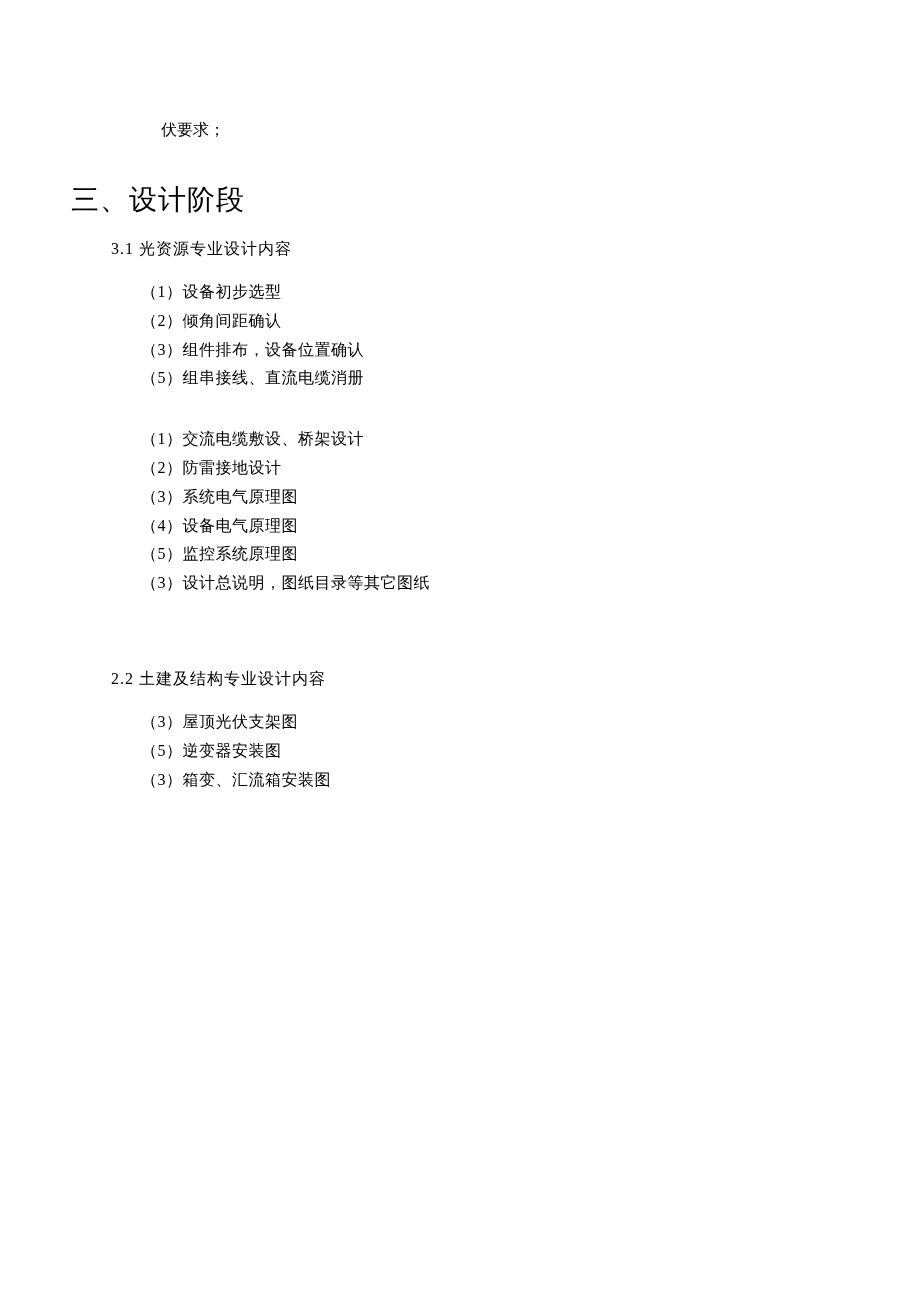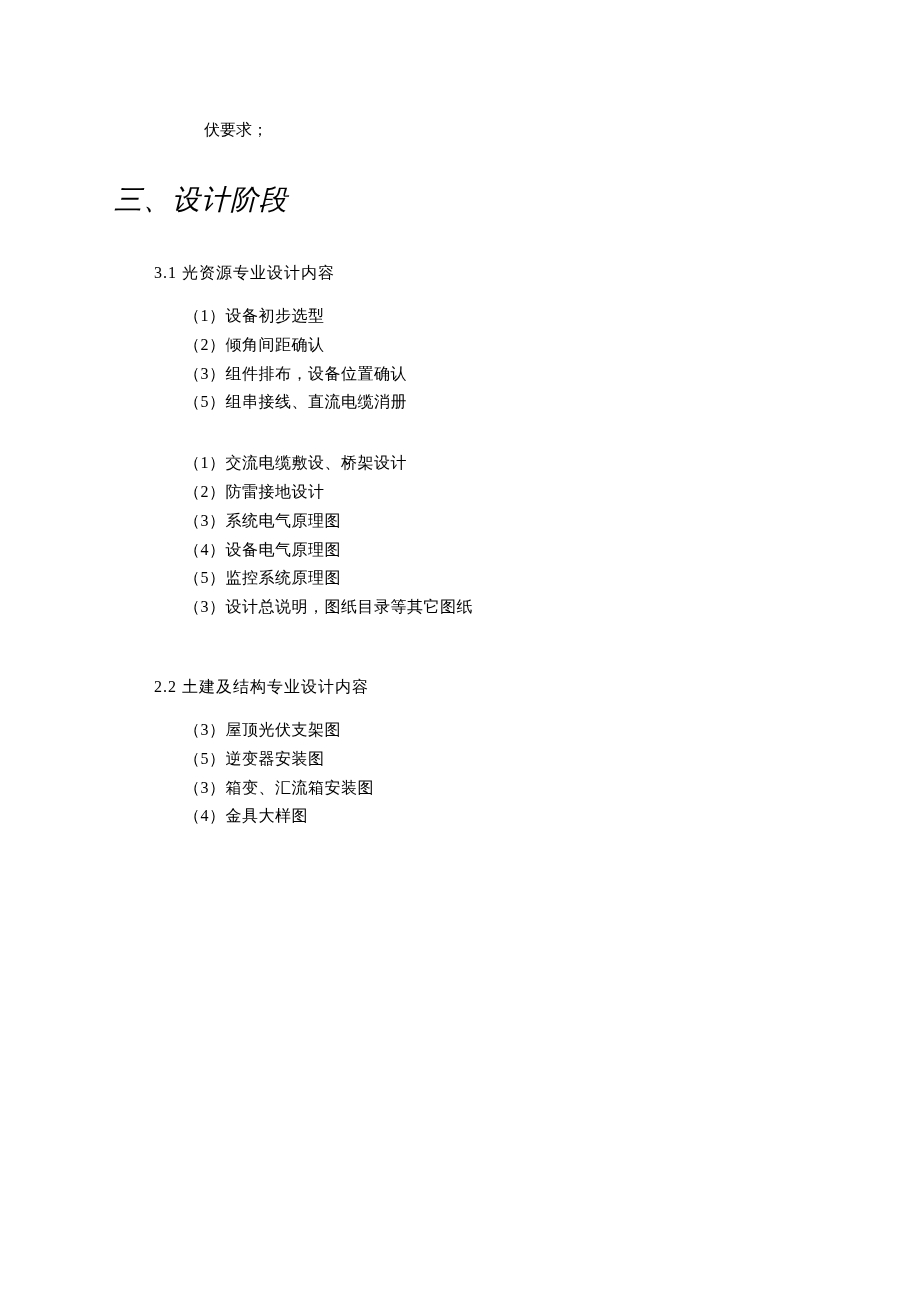--- a/index.html
+++ b/index.html
@@ -9,52 +9,51 @@
     }
     body {
       width: 920px;
       height: 1301px;
       background: #ffffff;
       font-family: "SimSun", "宋体", serif;
       color: #000000;
       position: relative;
     }
     .page {
-      padding: 120px 130px 0 114px;
+      padding: 120px 130px 0 71px;
     }
     .fragment-line {
       font-size: 16px;
       padding-left: 90px;
       margin-bottom: 40px;
     }
     .main-heading {
       font-size: 28px;
       font-weight: normal;
-      margin-bottom: 44px;
+      margin-bottom: 20px;
       letter-spacing: 1px;
-      font-style: italic;
     }
     .sub-heading {
       font-size: 16px;
       font-weight: normal;
       padding-left: 40px;
       margin-bottom: 18px;
       letter-spacing: 1px;
     }
     .list-block {
       padding-left: 70px;
       margin-bottom: 32px;
     }
     .list-item {
       font-size: 16px;
       line-height: 1.8;
       letter-spacing: 0.5px;
     }
     .extra-gap {
-      margin-bottom: 55px;
+      margin-bottom: 71px;
     }
   </style>
 </head>
 <body>
 
 <div class="page">
   <div class="fragment-line">伏要求；</div>
 
   <div class="main-heading">三、设计阶段</div>
 
@@ -73,15 +72,14 @@
     <div class="list-item">（4）设备电气原理图</div>
     <div class="list-item">（5）监控系统原理图</div>
     <div class="list-item">（3）设计总说明，图纸目录等其它图纸</div>
   </div>
 
   <div class="sub-heading">2.2 土建及结构专业设计内容</div>
   <div class="list-block">
     <div class="list-item">（3）屋顶光伏支架图</div>
     <div class="list-item">（5）逆变器安装图</div>
     <div class="list-item">（3）箱变、汇流箱安装图</div>
-    <div class="list-item">（4）金具大样图</div>
   </div>
 </div>
 
 </body></html>

